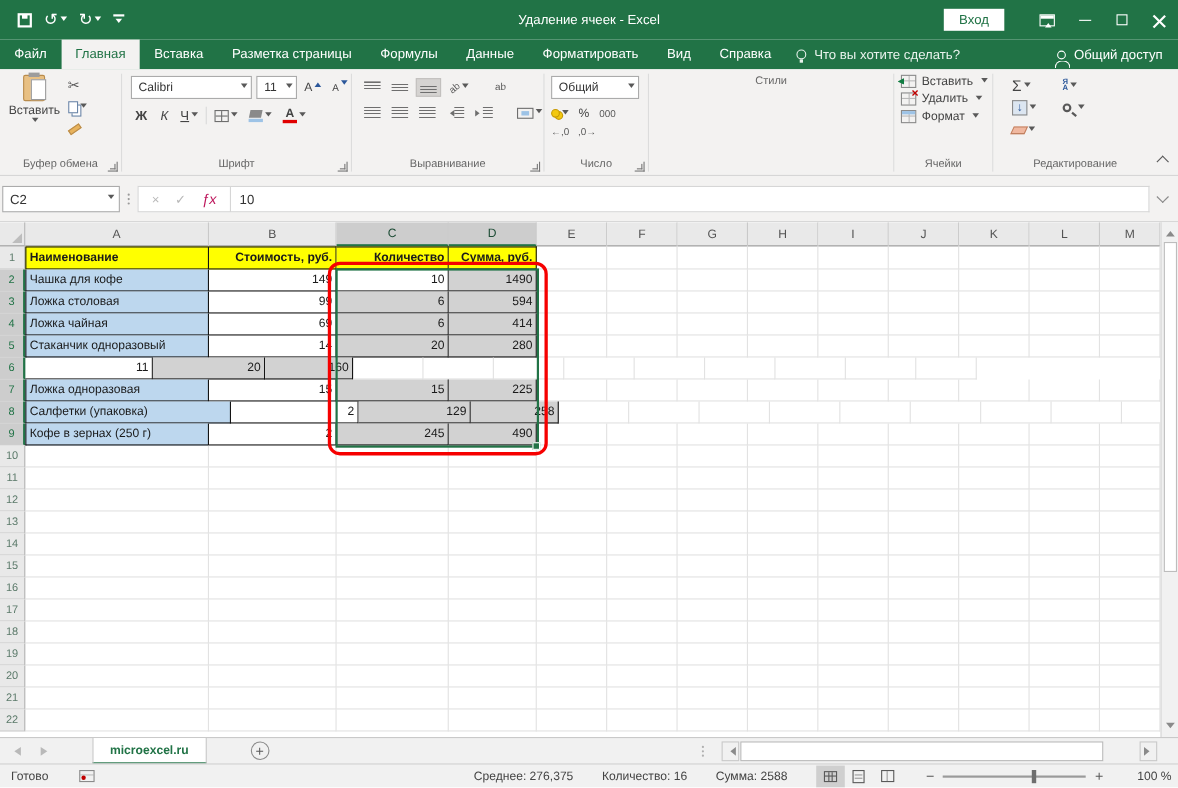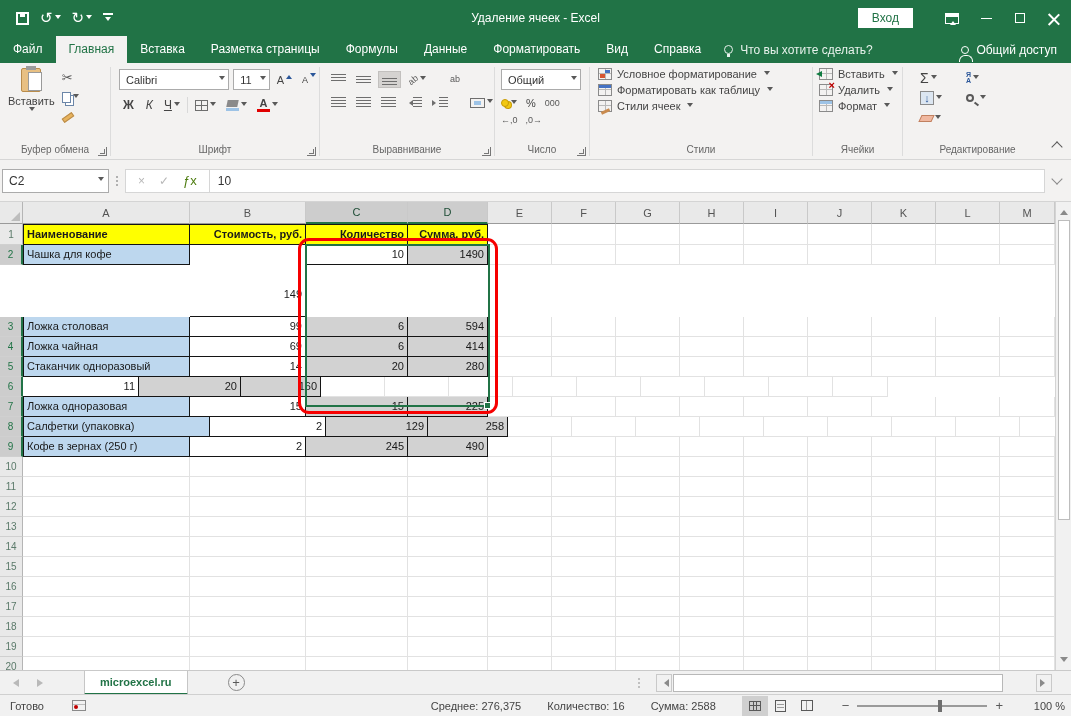--- a/index.html
+++ b/index.html
@@ -108,21 +108,21 @@
   .eraser{width:13px;height:7px;background:#F0B8A0;border:1px solid #C08060;transform:skewX(-25deg)}
   .sortAZ{display:flex;flex-direction:column;font-size:7px;line-height:6px;color:#2B579A;font-weight:bold}
   .rib-chev{position:absolute;right:10px;bottom:8px;width:8px;height:8px;border-left:1.5px solid #595959;border-top:1.5px solid #595959;transform:rotate(45deg)}
   
   #fbar{position:absolute;left:0;top:160px;width:1071px;height:42px;background:#F3F2F1;border-bottom:1px solid #D4D4D4;display:flex;align-items:center;padding:0 2px}
   #namebox{width:107px;height:24px;background:#fff;border:1px solid #ABABAB;display:flex;align-items:center;font-size:12px;padding-left:6px}
   #namebox .dd{margin-left:auto;margin-right:4px}
   .fdots{width:4px;margin:0 6px;display:flex;flex-direction:column;gap:2px;align-items:center}
   .fdots i{width:2px;height:2px;background:#9A9A9A;border-radius:50%}
   #fbtns{height:24px;background:#fff;border:1px solid #D6D6D6;display:flex;align-items:center;gap:14px;padding:0 12px;color:#B8B8B8;font-size:12px}
-  #fx{color:#4d7c0f;font-size:13px}
+  #fx{color:#be185d;font-style:italic;font-size:13px}
   #fvalue{flex:1;height:24px;background:#fff;border:1px solid #D6D6D6;border-left:none;display:flex;align-items:center;font-size:12px;padding-left:8px}
   .f-chev{width:8px;height:8px;border-left:1.5px solid #8A8A8A;border-bottom:1.5px solid #8A8A8A;transform:rotate(-45deg);margin:0 8px 4px}
   
   #grid{position:absolute;left:0;top:202px;width:1055px;height:468px;background:#fff;overflow:hidden}
   .g-row{display:flex;flex-shrink:0}
   .g-corner{width:23px;height:22px;background:#E9E9E9;border-right:1px solid #B5B5B5;border-bottom:1px solid #9A9A9A;position:relative;flex-shrink:0}
   .g-corner::after{content:"";position:absolute;right:2px;bottom:2px;width:0;height:0;border-left:9px solid transparent;border-bottom:9px solid #BDBDBD}
   .g-ch{height:22px;display:flex;align-items:center;justify-content:center;font-size:11px;color:#545454;background:#E9E9E9;border-right:1px solid #C9C9C9;border-bottom:1px solid #9A9A9A;flex-shrink:0}
   .g-ch.sel{background:#CDCDCD;border-bottom:2px solid #217346;color:#1E4D36}
   .g-rh{width:23px;display:flex;align-items:center;justify-content:center;font-size:10px;color:#5B7A6A;background:#E9E9E9;border-right:1px solid #B5B5B5;border-bottom:1px solid #D0D0D0;flex-shrink:0}
@@ -391,37 +391,20 @@
         <span class="smalltx">←,0</span>
         <span class="smalltx">,0→</span>
       </div>
     </div>
     <div class="rg-label">Число</div>
     <span class="launcher"></span>
   </div>
   <div class="vsep"></div>
 
   <div class="rgroup" style="width:222px">
-    <div class="rg-body" style="flex-direction:column;align-items:flex-start;padding-left:4px">
-      <span class="row-item">
-          <span class="mini cf"></span>
-          <span>Условное форматирование</span>
-          <span class="dd"></span>
-        </span>
-      <span class="row-item">
-          <span class="mini tbl"></span>
-          <span>Форматировать как таблицу</span>
-          <span class="dd"></span>
-        </span>
-      <span class="row-item">
-          <span class="mini cs"></span>
-          <span>Стили ячеек</span>
-          <span class="dd"></span>
-        </span>
-    </div>
     <div class="rg-label">Стили</div>
   </div>
   <div class="vsep"></div>
 
   <div class="rgroup" style="width:89px">
     <div class="rg-body" style="flex-direction:column;align-items:flex-start;padding-left:2px">
       <span class="row-item">
           <span class="mini ins"></span>
           <span>Вставить</span>
           <span class="dd"></span>
@@ -524,21 +507,21 @@
         <div class="g-cell" style="width: 64px; height: 21px;"></div>
         <div class="g-cell" style="width: 64px; height: 21px;"></div>
         <div class="g-cell" style="width: 64px; height: 21px;"></div>
         <div class="g-cell" style="width: 64px; height: 21px;"></div>
         <div class="g-cell" style="width: 64px; height: 21px;"></div>
         <div class="g-cell" style="width: 55px; height: 21px;"></div>
       </div>
       <div class="g-row">
         <div class="g-rh sel" style="height: 20px;">2</div>
         <div class="g-cell tb first blue" style="width: 167px; height: 20px;">Чашка для кофе</div>
-        <div class="g-cell tb num" style="width: 116px; height: 32px; margin-top: 40px;">149</div>
+        <div class="g-cell tb num" style="width: 116px; height: 20px;">149</div>
         <div class="g-cell tb num active" style="width: 102px; height: 20px;">10</div>
         <div class="g-cell tb num selcell" style="width: 80px; height: 20px;">1490</div>
         <div class="g-cell" style="width: 64px; height: 20px;"></div>
         <div class="g-cell" style="width: 64px; height: 20px;"></div>
         <div class="g-cell" style="width: 64px; height: 20px;"></div>
         <div class="g-cell" style="width: 64px; height: 20px;"></div>
         <div class="g-cell" style="width: 64px; height: 20px;"></div>
         <div class="g-cell" style="width: 64px; height: 20px;"></div>
         <div class="g-cell" style="width: 64px; height: 20px;"></div>
         <div class="g-cell" style="width: 64px; height: 20px;"></div>

